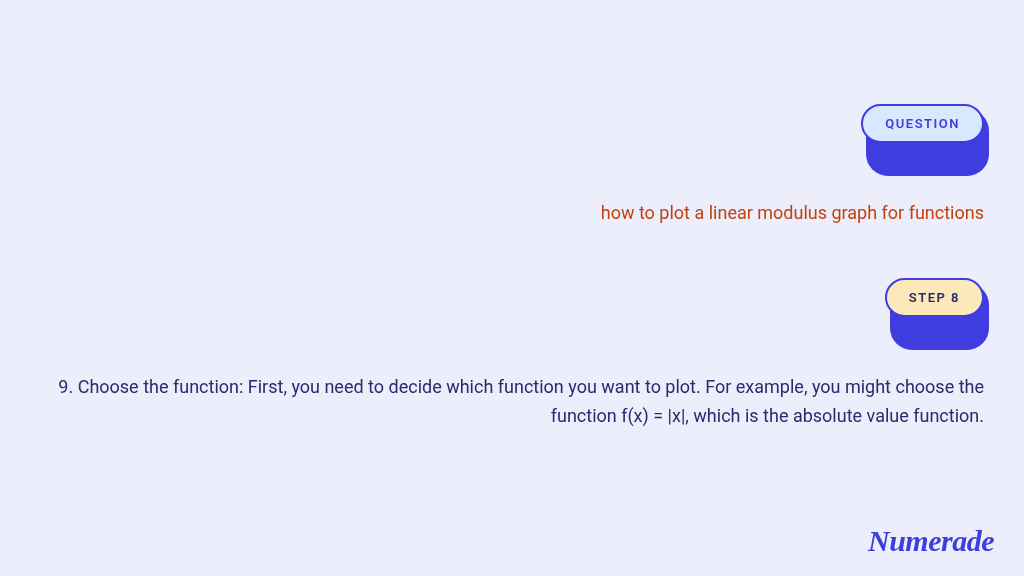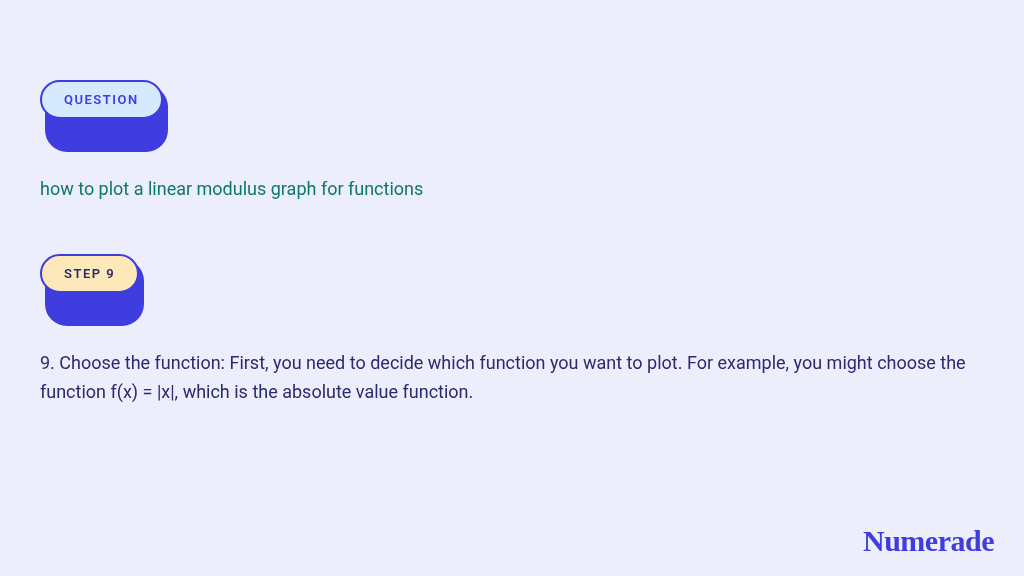--- a/index.html
+++ b/index.html
@@ -9,21 +9,22 @@
   }
   body {
     width: 1024px;
     height: 576px;
     background-color: #edeefb;
     font-family: -apple-system, BlinkMacSystemFont, 'Segoe UI', Roboto, sans-serif;
     position: relative;
     overflow: hidden;
   }
   .content {
-    padding: 80px 40px 40px 40px;
+    padding: 104px 40px 40px 40px;
+    text-align: right;
   }
   .badge {
     display: inline-block;
     padding: 10px 22px;
     border-radius: 22px;
     font-size: 13px;
     font-weight: 600;
     letter-spacing: 1.5px;
     position: relative;
     margin-bottom: 28px;
@@ -54,57 +55,58 @@
   .badge-step {
     background-color: #fce8b8;
     border: 2px solid #3f3ce0;
     color: #2a2a6e;
   }
   .badge-step-shadow {
     background-color: #3f3ce0;
   }
   .question-text {
     font-size: 18px;
-    color: #0f766e;
+    color: #c2410c;
     margin-bottom: 52px;
     line-height: 1.5;
   }
   .step-text {
     font-size: 18px;
     color: #2a2a6e;
     line-height: 1.6;
   }
   .logo {
     position: absolute;
     bottom: 18px;
     right: 30px;
     font-family: 'Brush Script MT', cursive;
     font-size: 30px;
     font-weight: bold;
     color: #3f3ce0;
+    font-style: italic;
     letter-spacing: -0.5px;
   }
 </style>
 </head>
 <body>
 
 <div class="content">
 
   <div class="badge-wrapper">
     <div class="badge-shadow badge-question-shadow"></div>
     <div class="badge badge-question">QUESTION</div>
   </div>
 
   <div style="clear:both"></div>
 
   <p class="question-text">how to plot a linear modulus graph for functions</p>
 
   <div class="badge-wrapper">
     <div class="badge-shadow badge-step-shadow"></div>
-    <div class="badge badge-step">STEP 9</div>
+    <div class="badge badge-step">STEP 8</div>
   </div>
 
   <div style="clear:both"></div>
 
   <p class="step-text">9. Choose the function: First, you need to decide which function you want to plot. For example, you might choose the function f(x) = |x|, which is the absolute value function.</p>
 
 </div>
 
 <div class="logo">Numerade</div>
 

